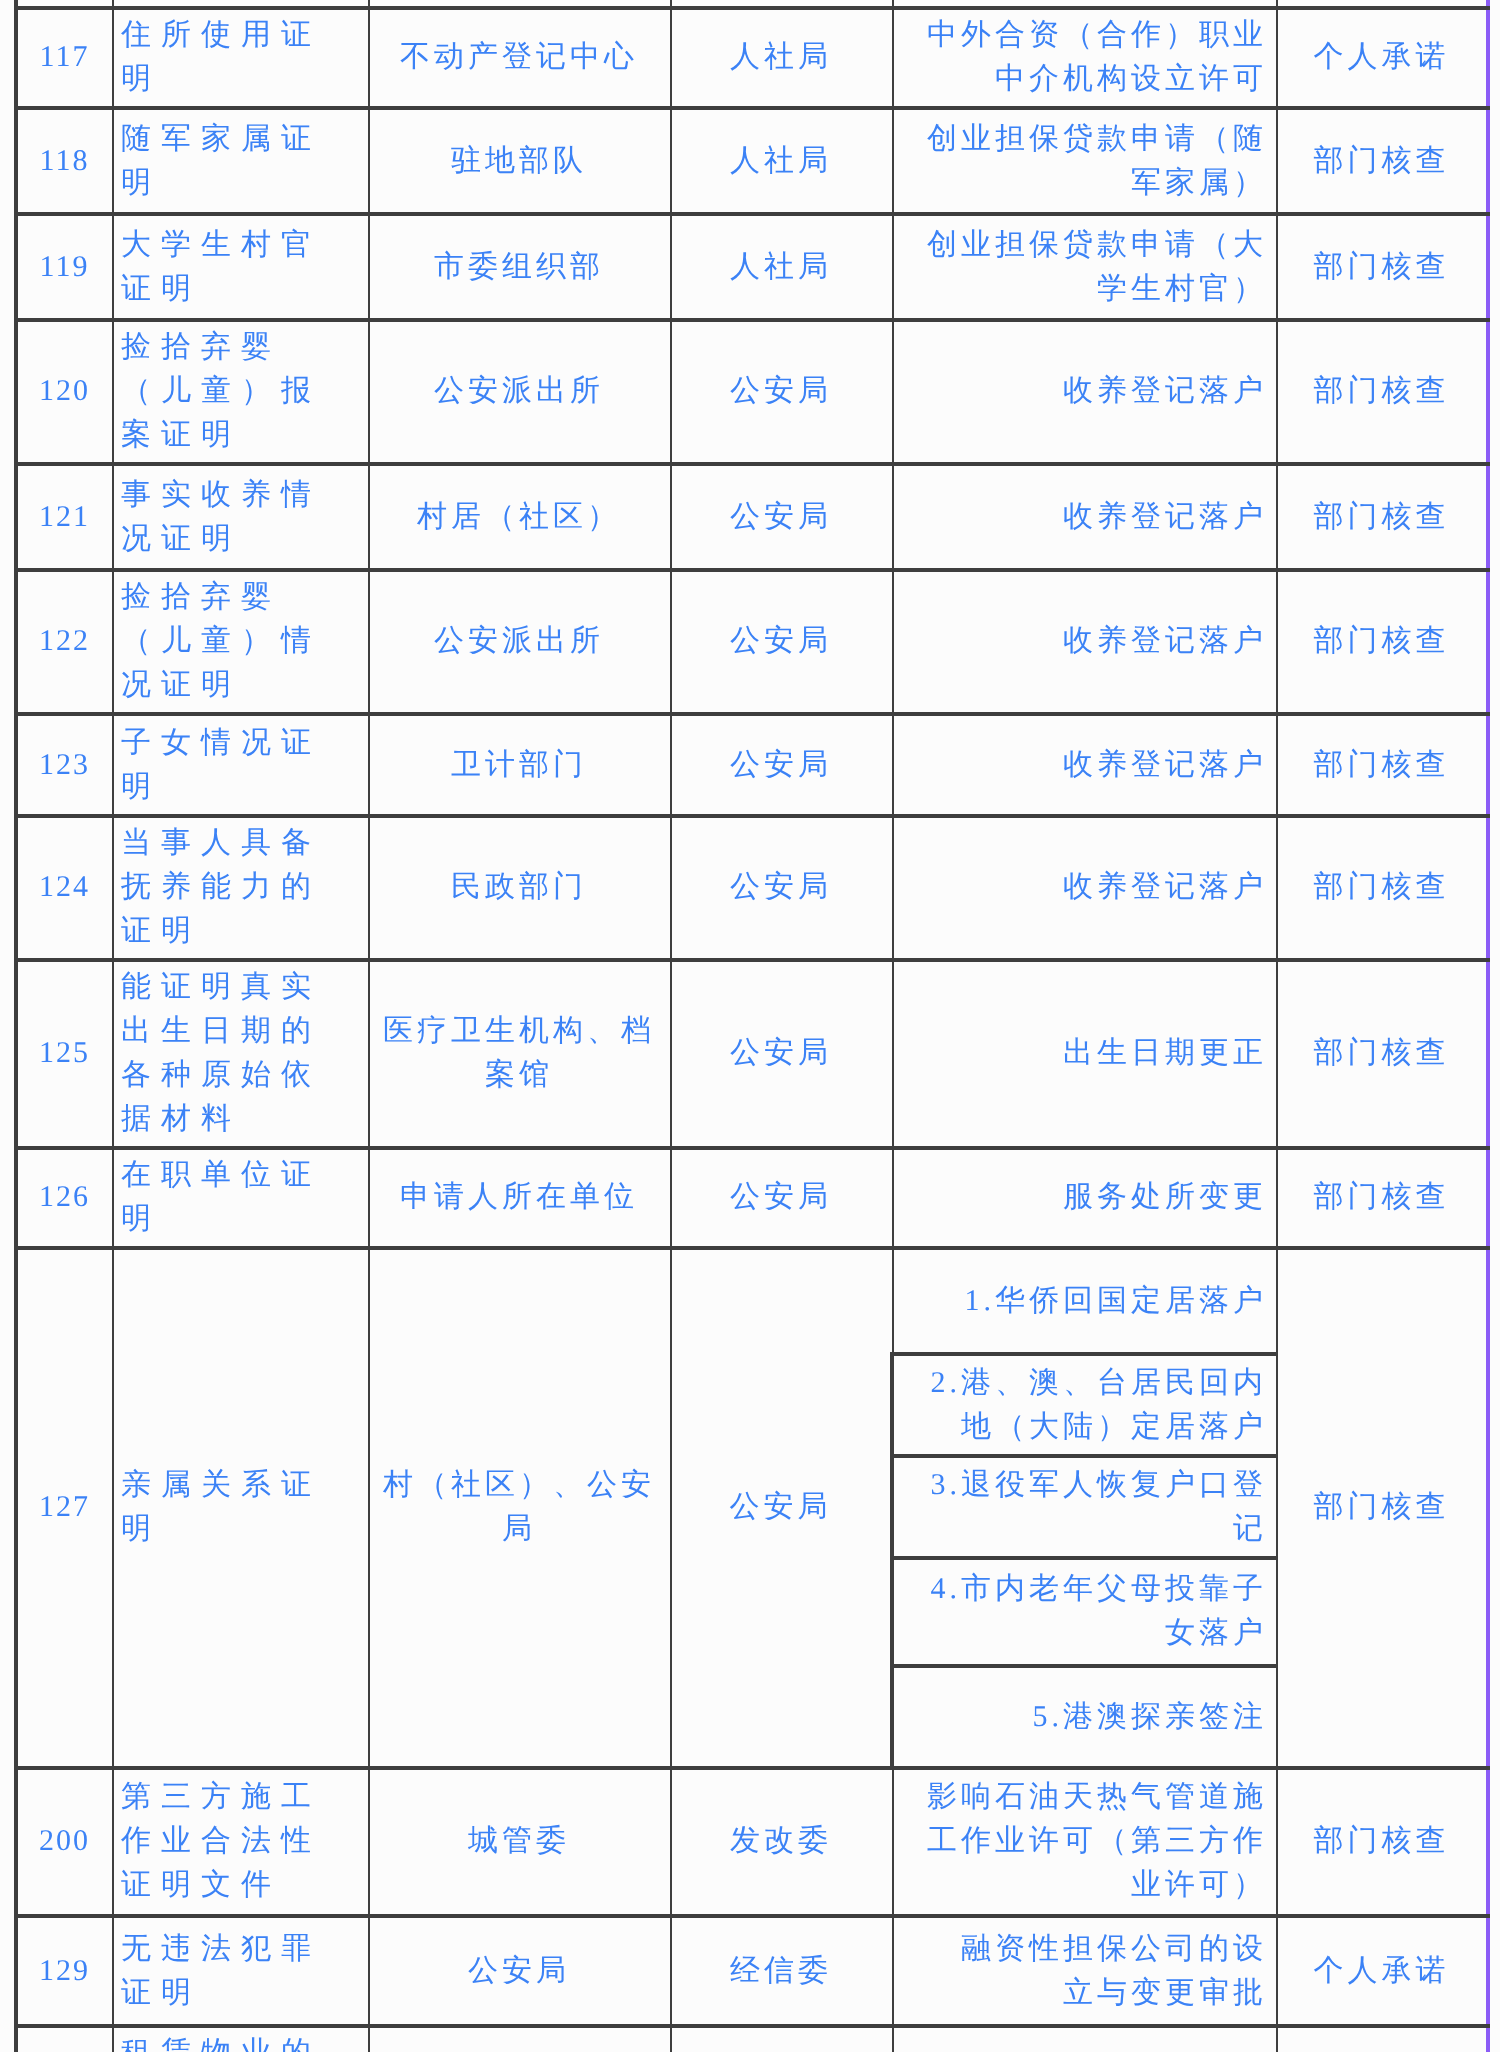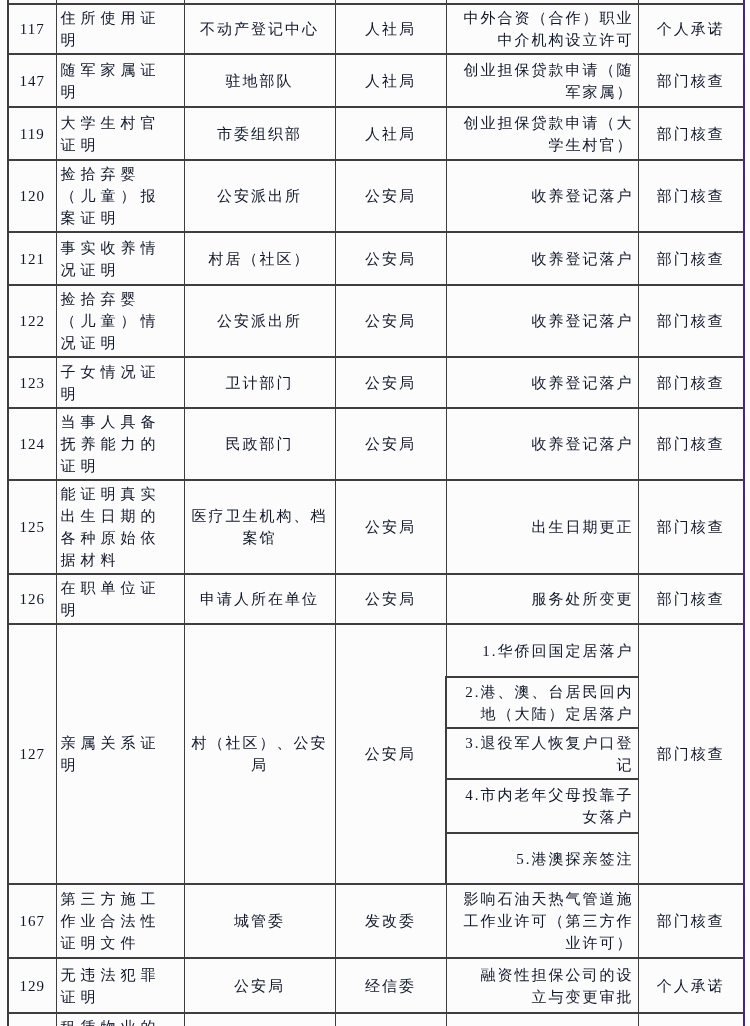--- a/index.html
+++ b/index.html
@@ -7,21 +7,21 @@
     padding: 0;
     background: #fcfcfc;
   }
   .page {
     position: relative;
     width: 750px;
     height: 1026px;
     background: #fcfcfc;
     overflow: hidden;
     font-family: "Liberation Serif", "DejaVu Serif", serif;
-    color: #0f172a;
+    color: #3b82f6;
   }
   table.cert-table {
     position: absolute;
     left: 7px;
     top: 0;
     width: 736px;
     border-collapse: collapse;
     table-layout: fixed;
     font-size: 15px;
     line-height: 22px;
@@ -41,21 +41,21 @@
     padding: 0;
   }
   td.col-no     { text-align: center; letter-spacing: 1px; }
   td.col-name   { text-align: left; letter-spacing: 5px; padding: 2px 1px 2px 3px; margin-top: 12px; }
   td.col-unit   { text-align: center; letter-spacing: 2px; padding: 2px 6px; }
   td.col-dept   { text-align: center; letter-spacing: 2px; }
   td.col-matter { text-align: right; letter-spacing: 2px; padding: 2px 6px 2px 9px; }
   td.col-method { text-align: center; letter-spacing: 2px; }
   
   table.cert-table tr td:first-child { border-left: 2px solid #3e3e3e; }
-  table.cert-table tr td.last-col    { border-right: 2px solid #4c1d95; }
+  table.cert-table tr td.last-col    { border-right: 2px solid #8b5cf6; }
 </style>
 </head>
 <body>
 
 <div class="page">
   <table class="cert-table">
     <colgroup>
       <col style="width:48px">
       <col style="width:128px">
       <col style="width:151px">
@@ -75,21 +75,21 @@
 
     <tr>
           <td class="col-no">117</td>
           <td class="col-name">住所使用证明</td>
           <td class="col-unit">不动产登记中心</td>
           <td class="col-dept">人社局</td>
           <td class="col-matter" style="height: 44px;">中外合资（合作）职业中介机构设立许可</td>
           <td class="col-method last-col">个人承诺</td>
         </tr>
         <tr>
-          <td class="col-no">147</td>
+          <td class="col-no">118</td>
           <td class="col-name">随军家属证明</td>
           <td class="col-unit">驻地部队</td>
           <td class="col-dept">人社局</td>
           <td class="col-matter" style="height: 47px;">创业担保贷款申请（随军家属）</td>
           <td class="col-method last-col">部门核查</td>
         </tr>
         <tr>
           <td class="col-no">119</td>
           <td class="col-name">大学生村官证明</td>
           <td class="col-unit">市委组织部</td>
@@ -167,21 +167,21 @@
         <tr>
           <td class="col-matter" style="height: 45px;">3.退役军人恢复户口登记</td>
         </tr>
         <tr>
           <td class="col-matter" style="height: 48px; margin-left: 35px;">4.市内老年父母投靠子女落户</td>
         </tr>
         <tr>
           <td class="col-matter" style="height: 45px; margin-top: 33px;">5.港澳探亲签注</td>
         </tr>
         <tr>
-          <td class="col-no">167</td>
+          <td class="col-no">200</td>
           <td class="col-name">第三方施工作业合法性证明文件</td>
           <td class="col-unit">城管委</td>
           <td class="col-dept">发改委</td>
           <td class="col-matter" style="height: 68px;">影响石油天热气管道施工作业许可（第三方作业许可）</td>
           <td class="col-method last-col">部门核查</td>
         </tr>
         <tr>
           <td class="col-no">129</td>
           <td class="col-name">无违法犯罪证明</td>
           <td class="col-unit">公安局</td>

